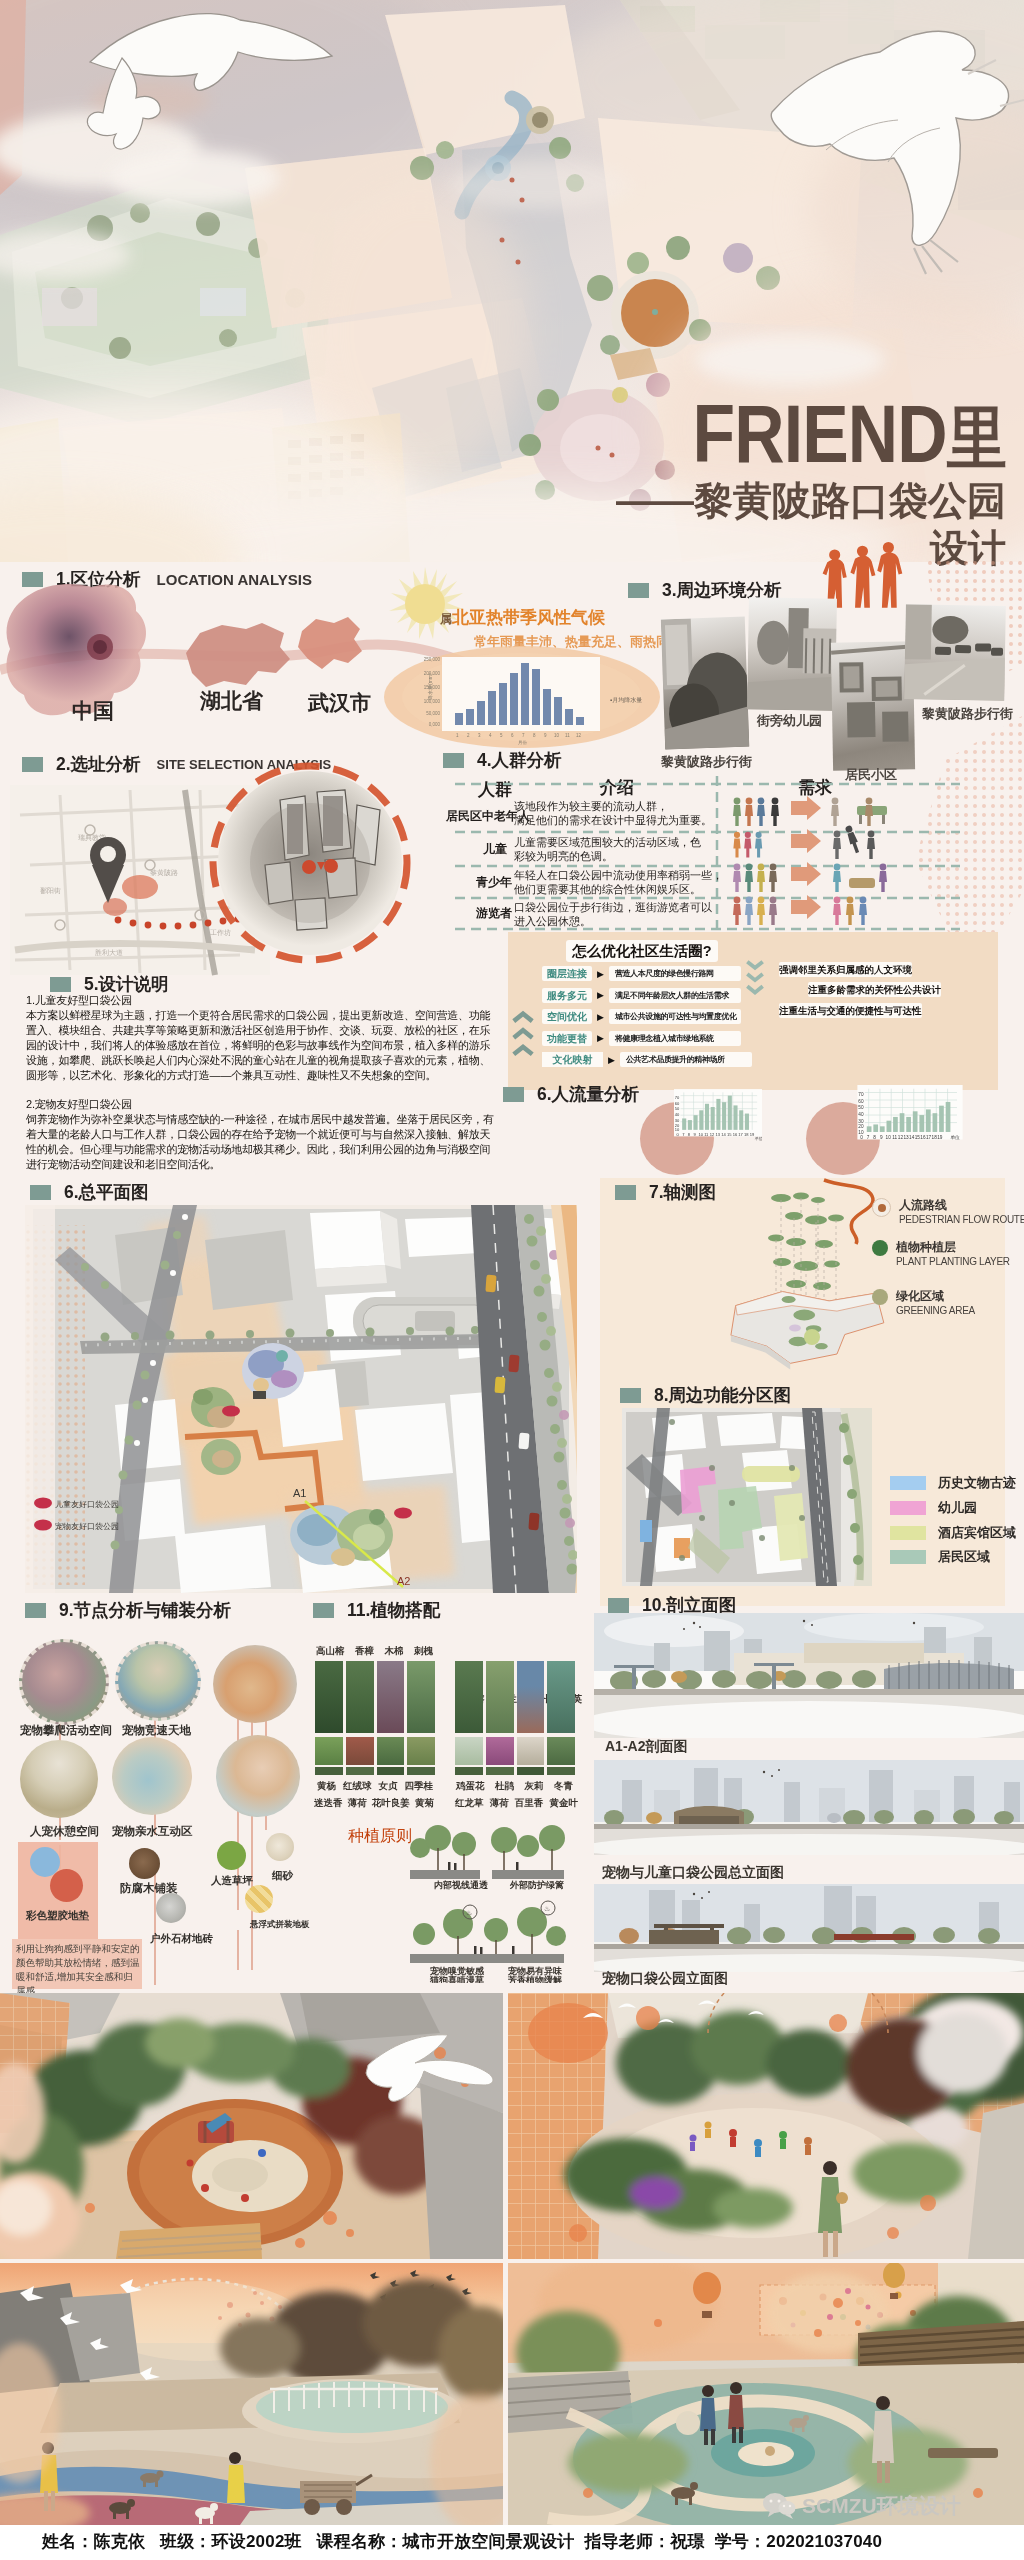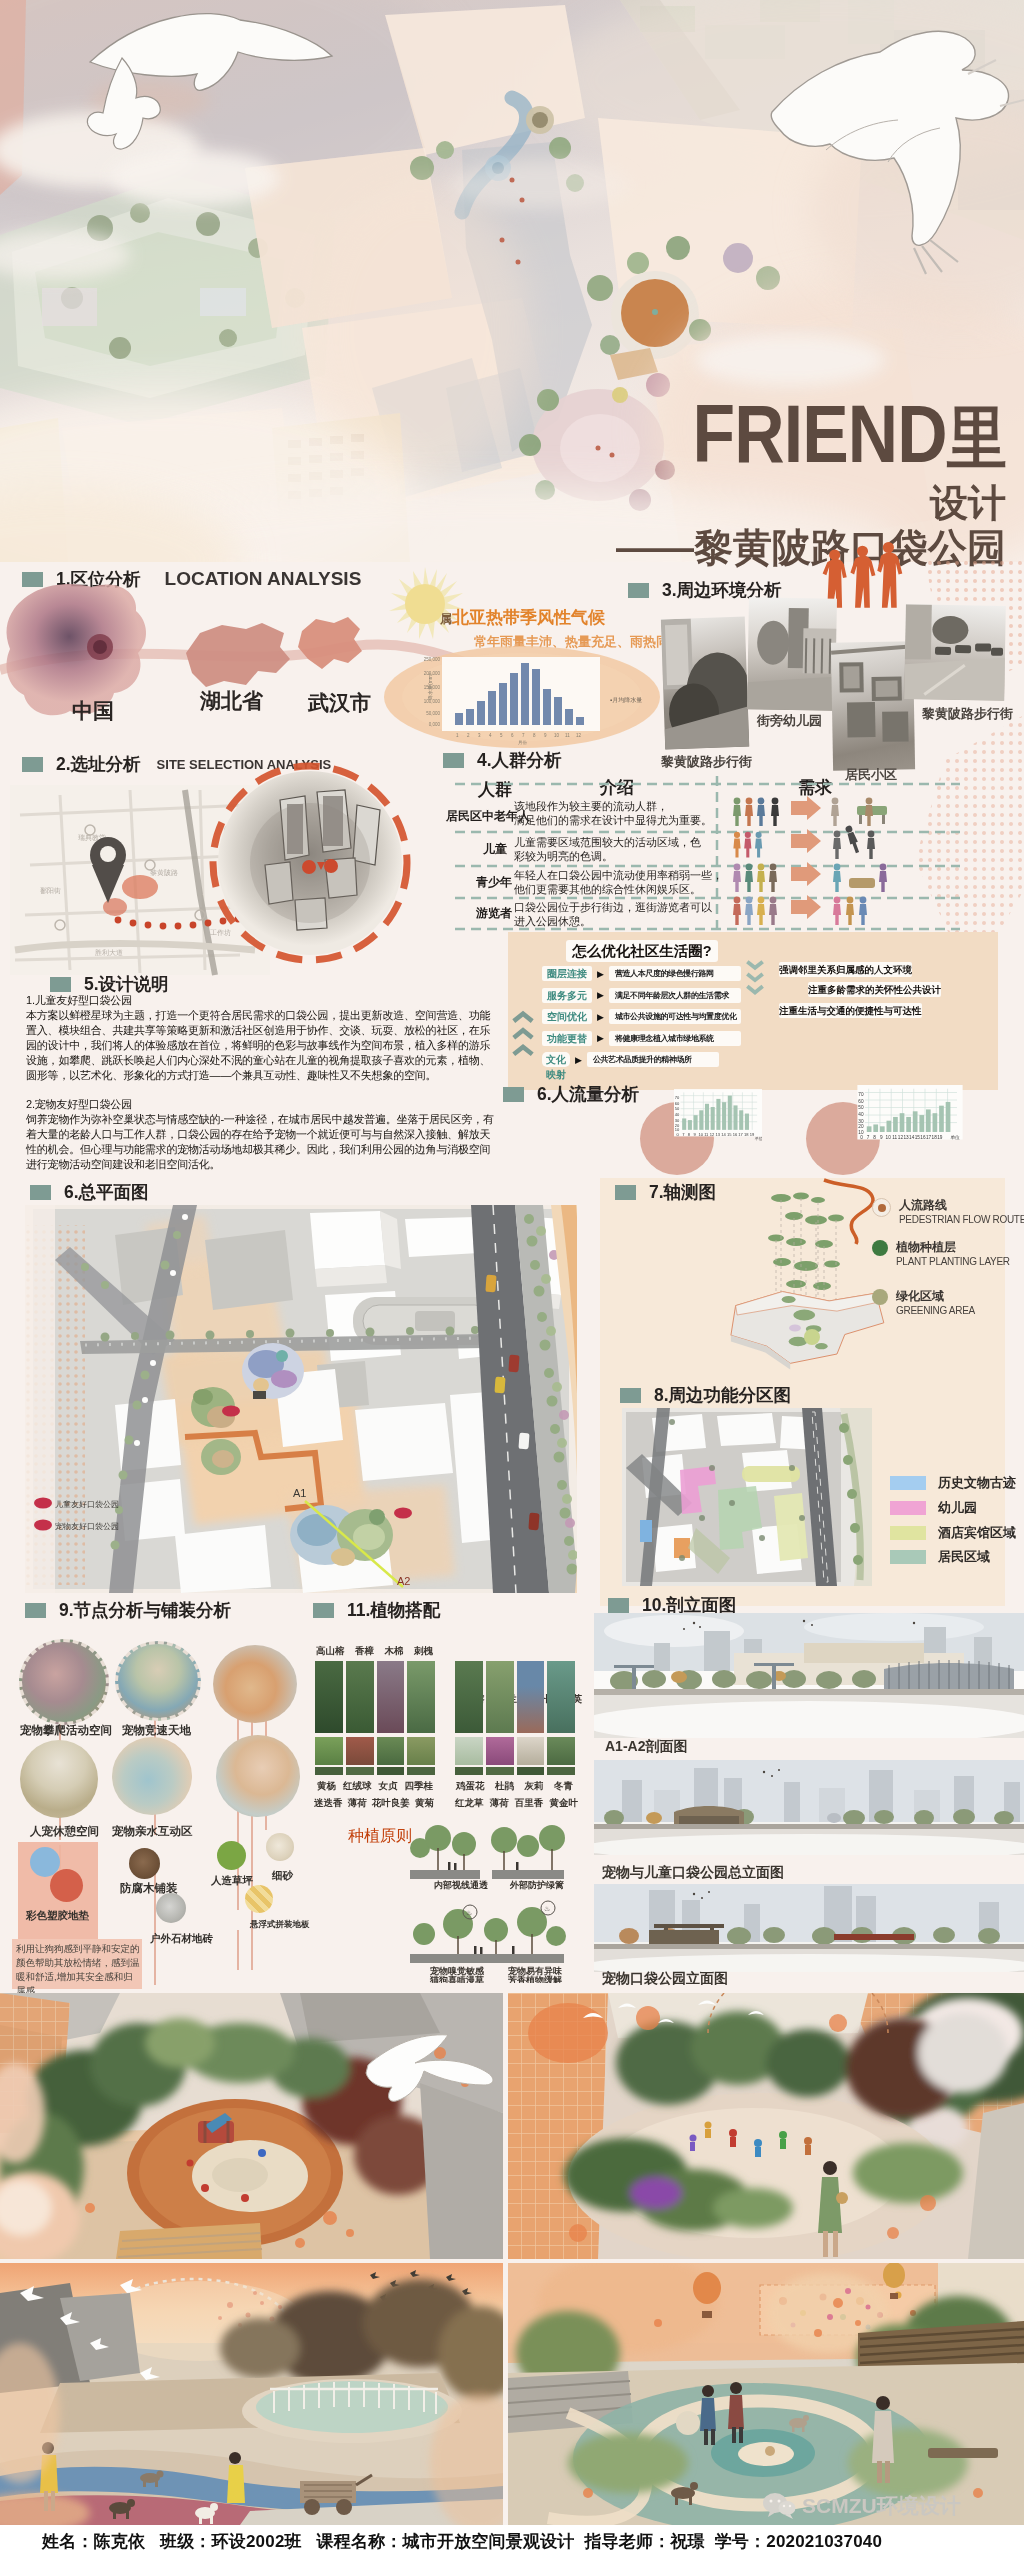--- a/index.html
+++ b/index.html
@@ -174,33 +174,33 @@
         <circle cx="502" cy="240" r="2.5"></circle>
         <circle cx="518" cy="262" r="2.5"></circle>
         <circle cx="598" cy="448" r="2.5"></circle>
         <circle cx="612" cy="455" r="2.5"></circle>
       </g>
 <circle cx="655" cy="312" r="3" fill="#7fae9e"></circle>
 </svg>
 
 <div class="abs" style="left:400px;top:394px;width:606px;text-align:right;color:#5d4a40;font-weight:bold;line-height:1;">
 <div style="font-size:81px;letter-spacing:-1px;transform:scaleX(0.86);transform-origin:right;">FRIEND<span style="font-size:70px;">里</span></div>
+<div style="font-size:39px;margin-top:6px;letter-spacing:0px;">——黎黄陂路口袋公园</div>
 <div style="font-size:38px;margin-top:9px;">设计</div>
-<div style="font-size:39px;margin-top:6px;letter-spacing:0px;">——黎黄陂路口袋公园</div>
 </div>
 
 <svg class="abs" style="left:818px;top:537px" width="88" height="72" viewBox="0 0 95 75">
 <g fill="#d55f33">
 <path d="M12,18 a6,6 0 1,1 12,0 a6,6 0 1,1 -12,0 M10,26 c8,-5 14,-5 18,2 l3,14 -4,1 -2,-10 1,42 -6,0 -1,-20 -3,20 -6,0 2,-44 -3,9 -4,-2 5,-12"></path>
 <path d="M42,14 a6,6 0 1,1 12,0 a6,6 0 1,1 -12,0 M40,22 c8,-5 15,-4 18,3 l4,15 -4,1 -3,-11 1,45 -6,0 -1,-22 -3,22 -6,0 2,-46 -3,10 -4,-2 5,-15"></path>
 <path d="M70,10 a6,6 0 1,1 12,0 a6,6 0 1,1 -12,0 M68,19 c8,-6 16,-4 19,3 l4,16 -4,1 -3,-12 1,48 -6,0 -1,-24 -3,24 -6,0 2,-48 -3,10 -4,-2 4,-16"></path>
 </g>
 </svg>
 
-<div class="hdr" style="left:22px;top:567px;font-size:17.5px;"><span class="sq" style="width:21px;height:15px;"></span>1.区位分析<span style="font-size:19px;margin-left:24px;color:#3a3533;">LOCATION ANALYSIS</span></div>
+<div class="hdr" style="left:22px;top:567px;font-size:17.5px;"><span class="sq" style="width:21px;height:15px;"></span>1.区位分析<span style="font-size:15px;margin-left:16px;color:#3a3533;">LOCATION ANALYSIS</span></div>
 
 <svg class="abs" style="left:0;top:575px" width="660" height="180" viewBox="0 0 660 180">
 <defs>
 <radialGradient id="wm" cx="0.45" cy="0.4">
           <stop offset="0" stop-color="#553750"></stop>
           <stop offset="0.5" stop-color="#ad7585"></stop>
           <stop offset="1" stop-color="#dcaba6"></stop>
         </radialGradient>
 <filter id="lb4" x="-30%" y="-30%" width="160%" height="160%">
           <feGaussianBlur stdDeviation="3"></feGaussianBlur>
@@ -555,21 +555,21 @@
         <div style="width:50px;height:15px;background:#fdfaf6;border-radius:2px;color:#3f8b80;font-size:10px;font-weight:bold;text-align:center;line-height:15px;">空间优化</div>
         <div style="color:#111;font-size:9px;margin:0 5px;">▶</div>
         <div style="width:126px;height:15px;background:#fdfaf6;border-radius:2px;font-size:8px;letter-spacing:-0.4px;font-weight:bold;color:#222;text-align:left;line-height:15px;padding-left:6px;">城市公共设施的可达性与均置度优化</div>
       </div>
 <div style="display:flex;align-items:center;margin-bottom:6.5px;">
         <div style="width:50px;height:15px;background:#fdfaf6;border-radius:2px;color:#3f8b80;font-size:10px;font-weight:bold;text-align:center;line-height:15px;">功能更替</div>
         <div style="color:#111;font-size:9px;margin:0 5px;">▶</div>
         <div style="width:126px;height:15px;background:#fdfaf6;border-radius:2px;font-size:8px;letter-spacing:-0.4px;font-weight:bold;color:#222;text-align:left;line-height:15px;padding-left:6px;">将健康理念植入城市绿地系统</div>
       </div>
 <div style="display:flex;align-items:center;">
-        <div style="width:28px;height:15px;background:#fdfaf6;border-radius:5px;color:#3f8b80;font-size:10px;font-weight:bold;text-align:center;line-height:15px;">文化映射</div>
+        <div style="width:61px;height:15px;background:#fdfaf6;border-radius:0;color:#3f8b80;font-size:10px;font-weight:bold;text-align:center;line-height:15px;">文化映射</div>
         <div style="color:#111;font-size:9px;margin:0 5px;">▶</div>
         <div style="width:126px;height:15px;background:#fdfaf6;border-radius:2px;font-size:8px;letter-spacing:-0.4px;font-weight:bold;color:#222;text-align:left;line-height:15px;padding-left:6px;">公共艺术品质提升的精神场所</div>
       </div>
 </div>
 
 <svg class="abs" style="left:745px;top:950px" width="20" height="48" viewBox="0 0 26 56">
       <g stroke="#9bb8ae" stroke-width="5" fill="none" transform="translate(0,56) scale(1,-1)">
         <path d="M3,12 L13,4 L23,12"></path>
         <path d="M3,28 L13,20 L23,28"></path>
         <path d="M3,44 L13,36 L23,44"></path>

